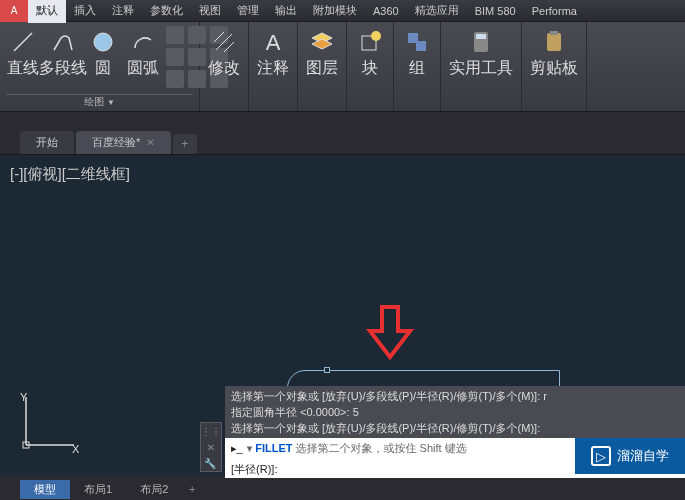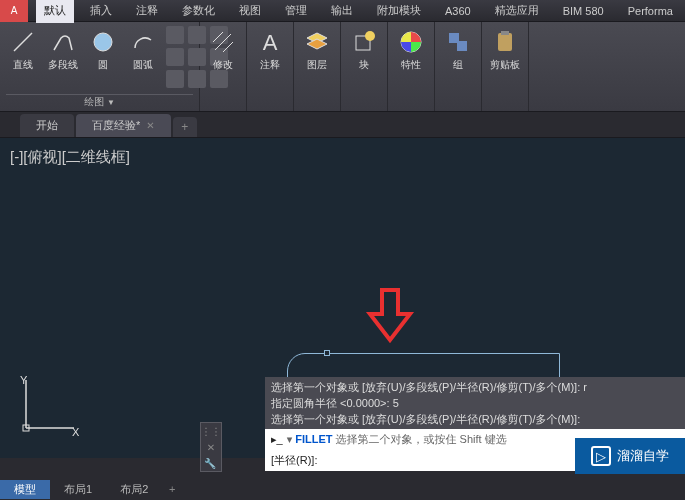--- a/index.html
+++ b/index.html
@@ -1,37 +1,37 @@
 <!DOCTYPE html>
 <html><head>
   <meta charset="utf-8">
   <style>
     * { margin: 0; padding: 0; box-sizing: border-box; font-family: "Microsoft YaHei", sans-serif; }
     body { width: 685px; height: 500px; background: #2a2a30; color: #ccc; overflow: hidden; position: relative; }
     
     
     .menubar { height: 22px; background: linear-gradient(#3a3a42, #2a2a30); display: flex; align-items: center; font-size: 11px; border-bottom: 1px solid #1a1a1f; }
     .app-icon { width: 28px; height: 22px; background: #d84a4a; display: flex; align-items: center; justify-content: center; color: #fff; font-size: 10px; }
-    .menu-item { padding: 12px 8px; height: 100%; display: flex; align-items: center; cursor: pointer; color: #ccc; margin-left: 8px; }
+    .menu-item { padding: 12px 8px; height: 100%; display: flex; align-items: center; cursor: pointer; color: #ccc; }
     .menu-item.active { background: #e8e8f0; color: #222; }
     
     
     .ribbon { height: 90px; background: linear-gradient(#4a4a52, #3a3a42); display: flex; border-bottom: 1px solid #1a1a1f; }
     .ribbon-panel { border-right: 1px solid #2a2a30; display: flex; flex-direction: column; padding: 4px 6px 2px; }
     .ribbon-row { display: flex; gap: 6px; flex: 1; align-items: flex-start; }
     .ribbon-btn { display: flex; flex-direction: column; align-items: center; justify-content: flex-start; gap: 2px; padding: 2px; cursor: pointer; min-width: 34px; }
     .ribbon-btn .icon { width: 28px; height: 28px; display: flex; align-items: center; justify-content: center; }
-    .ribbon-btn .label { font-size: 10px; color: #ddd; white-space: nowrap; }
+    .ribbon-btn .label { font-size: 16px; color: #ddd; white-space: nowrap; }
     .small-grid { display: grid; grid-template-columns: repeat(3, 20px); grid-template-rows: repeat(3, 20px); gap: 2px; }
     .small-icon { width: 18px; height: 18px; background: #5a5a62; border-radius: 2px; }
     .panel-title { font-size: 10px; text-align: center; color: #bbb; padding-top: 0; border-top: 1px solid #5a5a62; }
     .panel-title .arrow { font-size: 8px; }
     
     
-    .file-tabs { height: 26px; background: #2a2a30; display: flex; align-items: flex-end; padding-left: 20px; border-bottom: 1px solid #1a1a1f; }
+    .file-tabs { height: 43px; background: #2a2a30; display: flex; align-items: flex-end; padding-left: 20px; border-bottom: 1px solid #1a1a1f; }
     .file-tab { padding: 4px 16px; font-size: 11px; color: #ccc; background: #3a3a42; border-radius: 4px 4px 0 0; margin-right: 2px; cursor: pointer; display: flex; align-items: center; gap: 6px; }
     .file-tab.active { background: #4a4a55; }
     .file-tab .close { font-size: 10px; color: #888; }
     .add-tab { width: 24px; height: 20px; background: #3a3a42; display: flex; align-items: center; justify-content: center; font-size: 12px; color: #888; border-radius: 4px 4px 0 0; cursor: pointer; }
     
     
     .viewport { position: relative; height: 320px; background: #1c2833; overflow: hidden; }
     .view-label { position: absolute; top: 10px; left: 10px; font-size: 15px; color: #ccc; }
     
     
@@ -43,29 +43,29 @@
     
     
     .tooltip { position: absolute; top: 242px; left: 336px; background: #e8e8e0; color: #222; font-size: 11px; padding: 4px 8px; border: 1px solid #888; display: flex; align-items: center; gap: 8px; }
     .tooltip-icon { width: 14px; height: 14px; background: #5a7aa8; }
     
     
     .ucs { position: absolute; bottom: 16px; left: 14px; }
     .ucs-label { position: absolute; font-size: 11px; color: #ddd; }
     
     
-    .command-area { position: absolute; bottom: 29px; left: 225px; right: 0; background: #fca5a5; margin-left: 40px; }
+    .command-area { position: absolute; bottom: 20px; left: 225px; right: 0; background: #fca5a5; }
     .cmd-history { background: #4a4a52; font-size: 11px; line-height: 16px; padding: 2px 6px; color: #ddd; font-family: Consolas, monospace; }
     .cmd-line { background: #fff; color: #222; font-size: 11px; padding: 3px 6px; display: flex; align-items: center; gap: 4px; font-family: Consolas, monospace; }
     .cmd-line .prompt { color: #666; }
     .cmd-line b { color: #0055cc; }
     .palette-handle { position: absolute; bottom: 28px; left: 200px; width: 22px; height: 50px; background: #3a3a42; border: 1px solid #5a5a62; display: flex; flex-direction: column; align-items: center; justify-content: space-around; font-size: 10px; color: #888; }
     
     
-    .bottom-tabs { position: absolute; bottom: 0; left: 0; right: 0; height: 22px; background: #2a2a30; display: flex; align-items: center; font-size: 11px; }
+    .bottom-tabs { position: absolute; bottom: 0; left: 0; right: 0; height: 22px; background: #2a2a30; display: flex; align-items: center; padding-left: 20px; font-size: 11px; }
     .btab { padding: 2px 14px; color: #bbb; cursor: pointer; }
     .btab.active { background: #3a6aa8; color: #fff; }
     .add-btab { width: 20px; text-align: center; color: #888; cursor: pointer; }
     
     
     .badge { position: absolute; bottom: 26px; right: 0; width: 110px; height: 36px; background: #0a5a9f; color: #fff; display: flex; align-items: center; justify-content: center; font-size: 13px; gap: 6px; }
     .badge-sub { position: absolute; bottom: 10px; right: 6px; font-size: 9px; color: #cde; }
     .badge-icon { width: 20px; height: 20px; border: 2px solid #fff; border-radius: 3px; display:flex; align-items:center; justify-content:center; }
   </style>
 </head>
@@ -184,51 +184,48 @@
             <svg width="28" height="28">
               <rect x="6" y="8" width="14" height="14" fill="none" stroke="#ddd"></rect>
               <circle cx="20" cy="8" r="5" fill="#f0d060"></circle>
             </svg>
           </span>
       <span class="label">块</span>
     </div>
       </div>
   </div>
 
-  <div class="ribbon-panel">
-    <div class="ribbon-row">
-        <div class="ribbon-btn">
-      <span class="icon">
-            <svg width="28" height="28">
-              <circle cx="14" cy="14" r="10" fill="none" stroke="#ddd"></circle>
-              <path d="M14 4 A10 10 0 0 1 24 14 L14 14 Z" fill="#e84a4a"></path>
-              <path d="M14 14 L24 14 A10 10 0 0 1 14 24 Z" fill="#4ae84a"></path>
-              <path d="M14 14 L14 24 A10 10 0 0 1 4 14 Z" fill="#4a4ae8"></path>
-              <path d="M14 14 L4 14 A10 10 0 0 1 14 4 Z" fill="#e8e84a"></path>
-            </svg>
-          </span>
-      <span class="label">特性</span>
-    </div>
-      </div>
-  </div>
 
   <div class="ribbon-panel">
     <div class="ribbon-row">
         <div class="ribbon-btn">
       <span class="icon">
             <svg width="28" height="28">
               <rect x="5" y="5" width="10" height="10" fill="#6a8ac0"></rect>
               <rect x="13" y="13" width="10" height="10" fill="#6a8ac0"></rect>
             </svg>
           </span>
       <span class="label">组</span>
     </div>
       </div>
   </div>
 
+  <div class="ribbon-panel">
+    <div class="ribbon-row">
+        <div class="ribbon-btn">
+      <span class="icon">
+            <svg width="28" height="28">
+              <rect x="7" y="4" width="14" height="20" fill="#888" rx="2"></rect>
+              <rect x="9" y="6" width="10" height="5" fill="#cde"></rect>
+            </svg>
+          </span>
+      <span class="label">实用工具</span>
+    </div>
+      </div>
+  </div>
 
   <div class="ribbon-panel">
     <div class="ribbon-row">
         <div class="ribbon-btn">
       <span class="icon">
             <svg width="28" height="28">
               <rect x="7" y="5" width="14" height="18" fill="#c0a060" rx="2"></rect>
               <rect x="10" y="3" width="8" height="4" fill="#888"></rect>
             </svg>
           </span>

